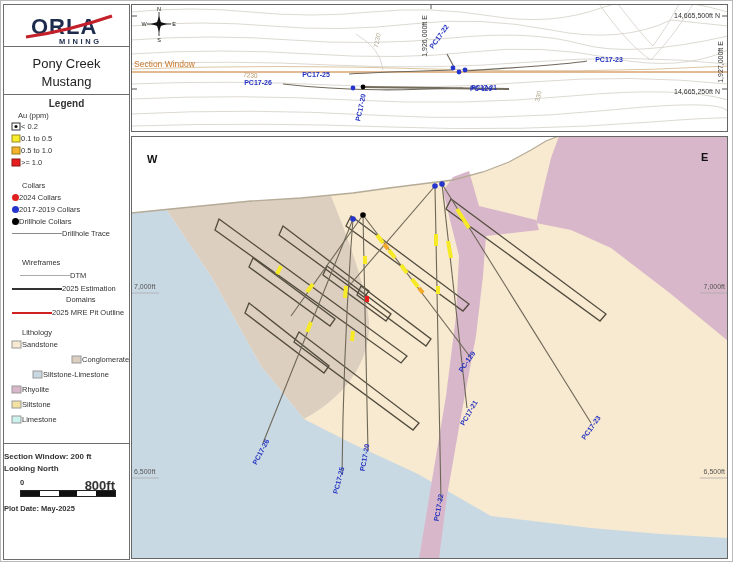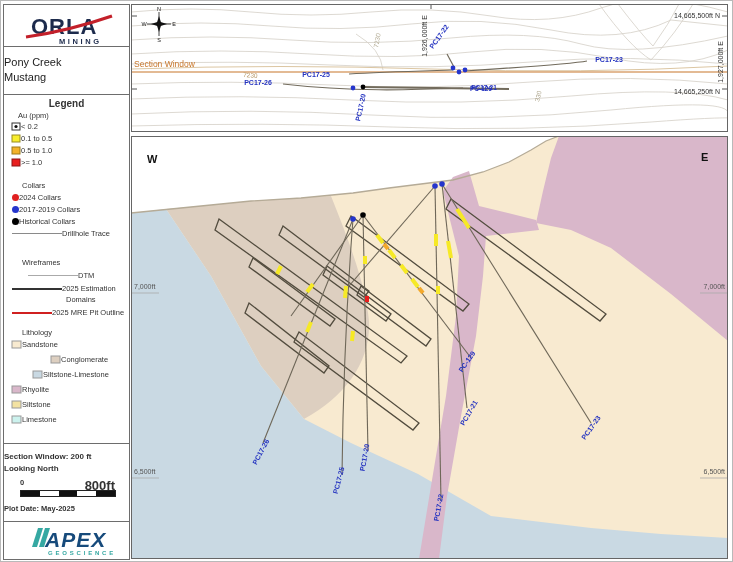--- a/index.html
+++ b/index.html
@@ -1,21 +1,21 @@
 <!DOCTYPE html>
 <html><head>
 <meta charset="utf-8">
 <style>
   html,body{margin:0;padding:0;background:#fff;}
   .page{position:relative;width:733px;height:562px;background:#fff;font-family:"Liberation Sans",sans-serif;overflow:hidden;border:1px solid #b9b9b9;box-sizing:border-box;}
   .sidebar{position:absolute;left:2px;top:3px;width:127px;height:556px;border:1px solid #6d6d6d;box-sizing:border-box;background:#fff;}
   .box{position:relative;width:100%;border-bottom:1px solid #6d6d6d;box-sizing:border-box;overflow:hidden;background:#fff;}
   .box:last-child{border-bottom:none;}
   .logo-box{height:42px;}
-  .title-box{height:48px;font-size:11px;color:#222;}
+  .title-box{height:48px;text-align:center;font-size:13px;color:#222;}
   .title-box .t1{margin-top:9px;}
   .title-box .t2{margin-top:3px;}
   .legend-box{height:349px;font-size:7.5px;color:#333;}
   .info-box{height:78px;text-align:left;font-size:8px;color:#333;font-weight:bold;}
   .apex-box{height:36px;}
   .lg{position:absolute;left:0;width:100%;}
   .lg-h{font-weight:bold;font-size:10px;text-align:center;}
   .lg-row{position:absolute;display:flex;align-items:center;white-space:nowrap;}
   .dot{width:7px;height:7px;border-radius:50%;display:inline-block;}
   .lsamp{display:inline-block;width:50px;height:0;}
@@ -79,50 +79,50 @@
       <div class="lg-row" style="top:98px;left:8px;">
         <span class="dot" style="background:#e02020;"></span>
         <span>2024 Collars</span>
       </div>
       <div class="lg-row" style="top:110px;left:8px;">
         <span class="dot" style="background:#2535cc;"></span>
         <span>2017-2019 Collars</span>
       </div>
       <div class="lg-row" style="top:122px;left:8px;">
         <span class="dot" style="background:#000;"></span>
-        <span>Historical Collars</span>
+        <span>Drillhole Collars</span>
       </div>
       <div class="lg-row" style="top:134px;left:8px;">
         <span class="lsamp" style="border-top:1px solid #8a8a8a;"></span>
         <span>Drillhole Trace</span>
       </div>
 
       <div class="lg" style="top:163px;left:18px;">Wireframes</div>
-      <div class="lg-row" style="top:176px;left:24px;">
+      <div class="lg-row" style="top:176px;left:16px;">
         <span class="lsamp" style="border-top:1px solid #aaa;"></span>
         <span>DTM</span>
       </div>
       <div class="lg-row" style="top:189px;left:8px;">
         <span class="lsamp" style="border-top:2px solid #333;"></span>
         <span>2025 Estimation</span>
       </div>
       <div class="lg" style="top:200px;left:62px;">Domains</div>
       <div class="lg-row" style="top:213px;left:8px;">
         <span class="lsamp" style="border-top:2px solid #d02020;width:40px;"></span>
         <span>2025 MRE Pit Outline</span>
       </div>
 
       <div class="lg" style="top:233px;left:18px;">Lithology</div>
       <div class="lg-row" style="top:245px;left:7px;">
         <svg width="11" height="9">
             <rect x="1" y="1" width="9" height="7" stroke="#999" fill="#f8ead0"></rect>
           </svg>
         <span>Sandstone</span>
       </div>
-      <div class="lg-row" style="top:260px;left:0;padding-left:46px;">
+      <div class="lg-row" style="top:260px;left:21px;padding-left:46px;">
         <svg width="11" height="9">
             <rect x="1" y="1" width="9" height="7" stroke="#999" fill="#ddcfc0"></rect>
           </svg>
         <span>Conglomerate</span>
       </div>
       <div class="lg-row" style="top:275px;left:7px;padding-left:21px;">
         <svg width="11" height="9">
             <rect x="1" y="1" width="9" height="7" stroke="#999" fill="#c9d9e3"></rect>
           </svg>
         <span>Siltstone-Limestone</span>
@@ -155,28 +155,20 @@
       <div class="scalebar">
         <div class="sb-b"></div>
         <div class="sb-w"></div>
         <div class="sb-b"></div>
         <div class="sb-w"></div>
         <div class="sb-b"></div>
       </div>
       <div style="position:absolute;left:0;right:0;top:60px;font-size:7.5px;">Plot Date: May-2025</div>
     </div>
 
-    <div class="box apex-box">
-      <svg width="125" height="35" viewBox="0 0 125 35">
-        <polygon points="28,25 34,6 39,6 33,25" fill="#35a8a2"></polygon>
-        <polygon points="35,25 41,6 46,6 40,25" fill="#35a8a2"></polygon>
-        <text x="41" y="25" font-size="21" font-weight="bold" font-style="italic" fill="#164a7b" letter-spacing="1">APEX</text>
-        <text x="44" y="33" font-size="6" letter-spacing="2.8" fill="#35a8a2" font-weight="bold">GEOSCIENCE</text>
-      </svg>
-    </div>
   </div>
 
   <svg class="panel" style="left:130px;top:3px;" width="597" height="128" viewBox="0 0 597 128">
     <rect x="0" y="0" width="597" height="128" fill="#ffffff"></rect>
 
     <g stroke="#d4cfc6" stroke-width="0.8" fill="none">
       <path d="M0,8 Q60,2 120,8 T240,8 T360,12 T470,4 T597,8"></path>
       <path d="M0,22 Q70,16 140,22 T280,20 T420,26 T540,16 L597,22"></path>
       <path d="M0,36 Q80,30 160,36 T320,34 T450,40 T597,32"></path>
       <path d="M0,50 Q90,44 180,50 T340,48 T480,54 T597,46"></path>

